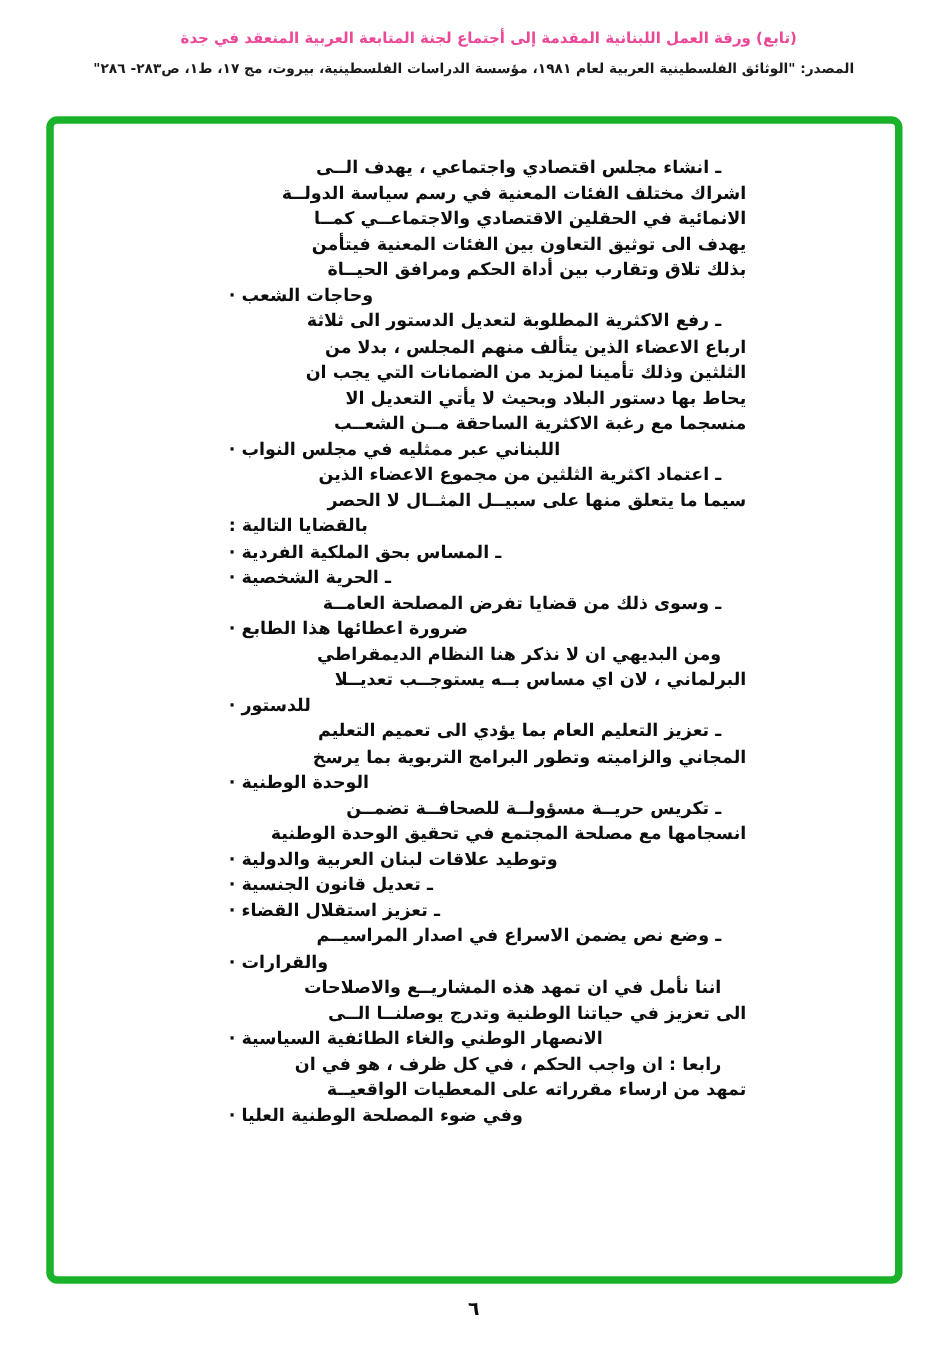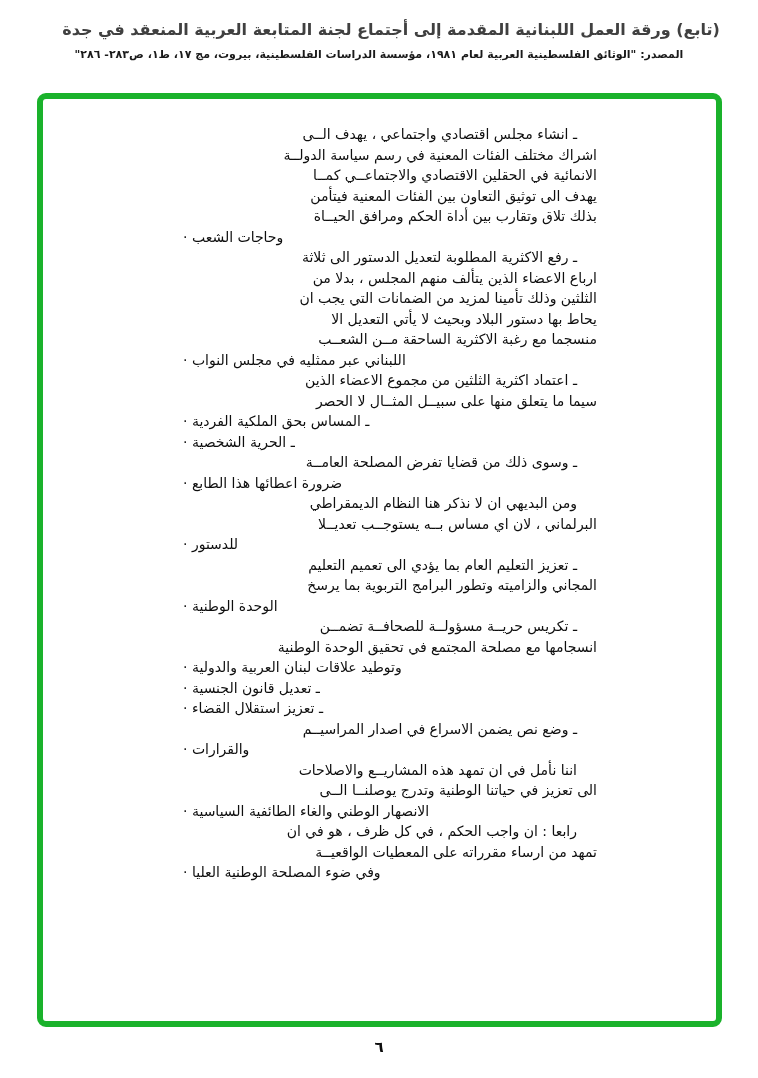--- a/index.html
+++ b/index.html
@@ -15,24 +15,24 @@
     overflow: hidden;
   }
   .header {
     position: absolute;
     top: 18px;
     left: 0;
     width: 100%;
     text-align: center;
   }
   .title {
-    font-size: 16px;
+    font-size: 12px;
     font-weight: bold;
     line-height: 24px;
-    color: #404040;
+    color: #ec4899;
     padding-left: 24px;
   }
   .source {
     margin-top: 6px;
     font-size: 11px;
     font-weight: bold;
     color: #1a1a1a;
   }
   .frame {
     position: absolute;
@@ -46,21 +46,21 @@
   }
   .text-column {
     position: absolute;
     left: 183px;
     top: 124px;
     width: 414px;
     direction: rtl;
   }
   .line {
     font-size: 14px;
-    font-weight: normal;
+    font-weight: bold;
     height: 20.5px;
     line-height: 20.5px;
     white-space: nowrap;
     overflow: visible;
     color: #0e0e0e;
     text-align: right;
   }
   .line.first { padding-right: 20px; }
   .line.fill  { text-align: right; }
   .line.center { text-align: left; white-space: normal; }
@@ -95,20 +95,21 @@
       <div class="line fill">بذلك تلاق وتقارب بين أداة الحكم ومرافق الحيــاة</div>
       <div class="line center">وحاجات الشعب ·</div>
       <div class="line first">ـ رفع الاكثرية المطلوبة لتعديل الدستور الى ثلاثة</div>
       <div class="line fill">ارباع الاعضاء الذين يتألف منهم المجلس ، بدلا من</div>
       <div class="line fill">الثلثين وذلك تأمينا لمزيد من الضمانات التي يجب ان</div>
       <div class="line fill">يحاط بها دستور البلاد وبحيث لا يأتي التعديل الا</div>
       <div class="line fill">منسجما مع رغبة الاكثرية الساحقة مــن الشعــب</div>
       <div class="line center">اللبناني عبر ممثليه في مجلس النواب ·</div>
       <div class="line first">ـ اعتماد اكثرية الثلثين من مجموع الاعضاء الذين</div>
       <div class="line fill">سيما ما يتعلق منها على سبيــل المثــال لا الحصر</div>
+      <div class="line center">بالقضايا التالية :</div>
       <div class="line center">ـ المساس بحق الملكية الفردية ·</div>
       <div class="line center">ـ الحرية الشخصية ·</div>
       <div class="line first">ـ وسوى ذلك من قضايا تفرض المصلحة العامــة</div>
       <div class="line center">ضرورة اعطائها هذا الطابع ·</div>
       <div class="line first">ومن البديهي ان لا نذكر هنا النظام الديمقراطي</div>
       <div class="line fill">البرلماني ، لان اي مساس بــه يستوجــب تعديــلا</div>
       <div class="line center">للدستور ·</div>
       <div class="line first">ـ تعزيز التعليم العام بما يؤدي الى تعميم التعليم</div>
       <div class="line fill">المجاني والزاميته وتطور البرامج التربوية بما يرسخ</div>
       <div class="line center">الوحدة الوطنية ·</div>

